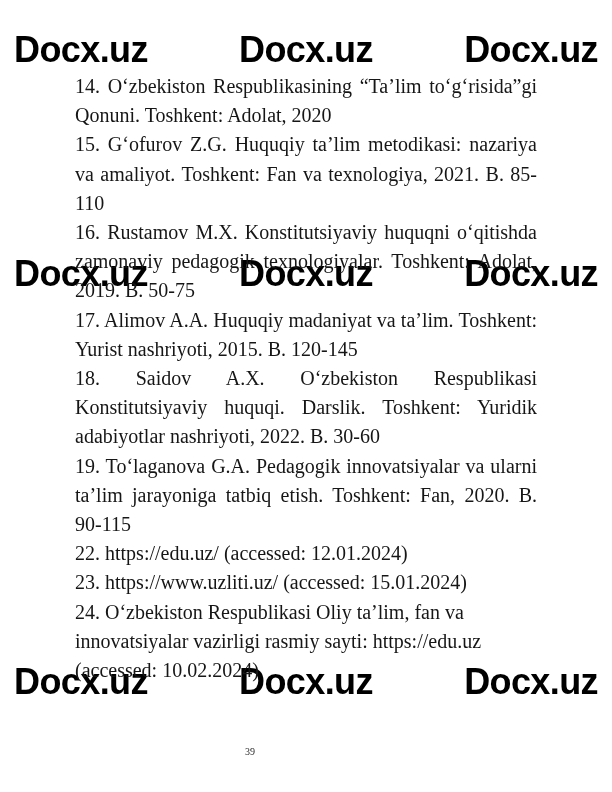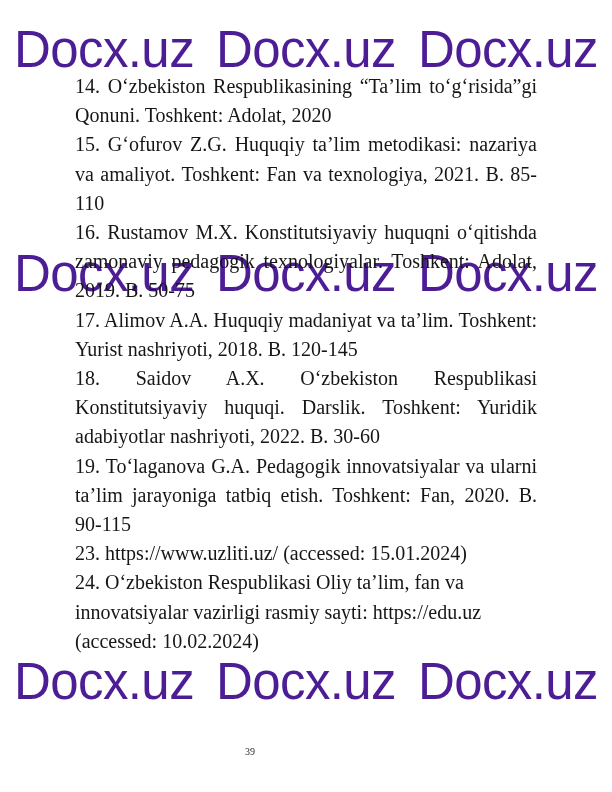--- a/index.html
+++ b/index.html
@@ -40,24 +40,24 @@
     justify-content: space-between;
     padding: 0 14px;
     box-sizing: border-box;
   }
   .wm-row.row-top    { top: 28px; }
   .wm-row.row-mid    { top: 252px; }
   .wm-row.row-bottom { top: 660px; }
 
   .wm {
     font-family: "Liberation Sans", "DejaVu Sans", sans-serif;
-    font-size: 51px;
+    font-size: 36px;
     line-height: 44px;
-    font-weight: 400;
-    color: #4c1d95;
+    font-weight: 700;
+    color: #000000;
     letter-spacing: -0.6px;
     white-space: nowrap;
     user-select: none;
   }
 
   
   .content {
     position: absolute;
     left: 75px;
     top: 72px;
@@ -117,22 +117,23 @@
       <span class="wm">Docx.uz</span>
       <span class="wm">Docx.uz</span>
     </div>
 
   </div>
 
   <div class="content">
     <p class="ref">14. O‘zbekiston Respublikasining “Ta’lim to‘g‘risida”gi Qonuni. Toshkent: Adolat, 2020</p>
     <p class="ref">15. G‘ofurov Z.G. Huquqiy ta’lim metodikasi: nazariya va amaliyot. Toshkent: Fan va texnologiya, 2021. B. 85-110</p>
     <p class="ref">16. Rustamov M.X. Konstitutsiyaviy huquqni o‘qitishda zamonaviy pedagogik texnologiyalar. Toshkent: Adolat, 2019. B. 50-75</p>
-    <p class="ref">17. Alimov A.A. Huquqiy madaniyat va ta’lim. Toshkent: Yurist nashriyoti, 2018. B. 120-145</p>
+    <p class="ref">17. Alimov A.A. Huquqiy madaniyat va ta’lim. Toshkent: Yurist nashriyoti, 2015. B. 120-145</p>
     <p class="ref">18. Saidov A.X. O‘zbekiston Respublikasi Konstitutsiyaviy huquqi. Darslik. Toshkent: Yuridik adabiyotlar nashriyoti, 2022. B. 30-60</p>
     <p class="ref">19. To‘laganova G.A. Pedagogik innovatsiyalar va ularni ta’lim jarayoniga tatbiq etish. Toshkent: Fan, 2020. B. 90-115</p>
+    <p class="ref nojust">22. https://edu.uz/ (accessed: 12.01.2024)</p>
     <p class="ref nojust">23. https://www.uzliti.uz/ (accessed: 15.01.2024)</p>
     <p class="ref nojust">24. O‘zbekiston Respublikasi Oliy ta’lim, fan va innovatsiyalar vazirligi rasmiy sayti: https://edu.uz (accessed: 10.02.2024)</p>
   </div>
 
   <div class="page-number">39</div>
 
 </div>
 
 </body></html>

